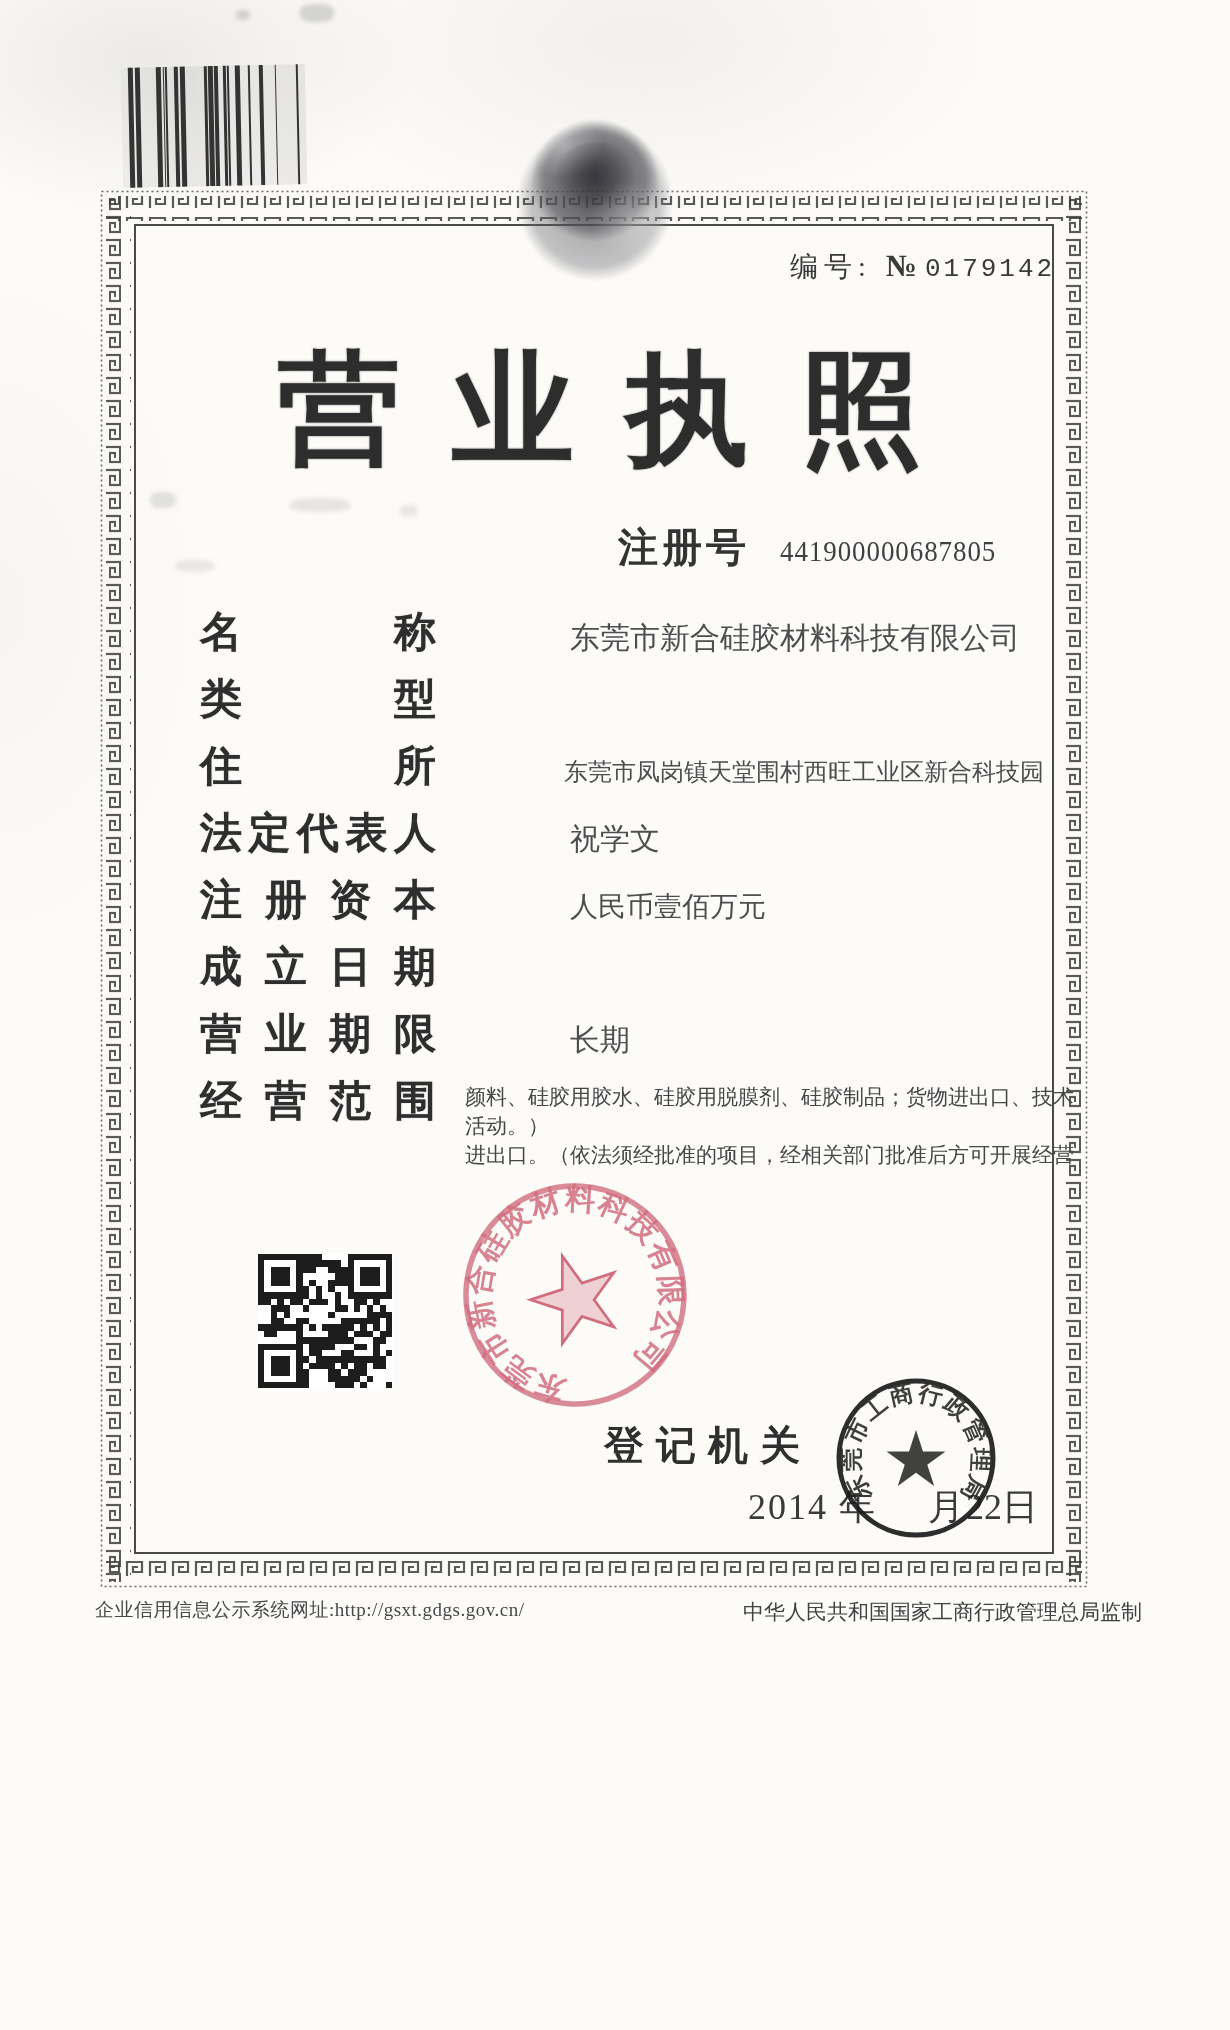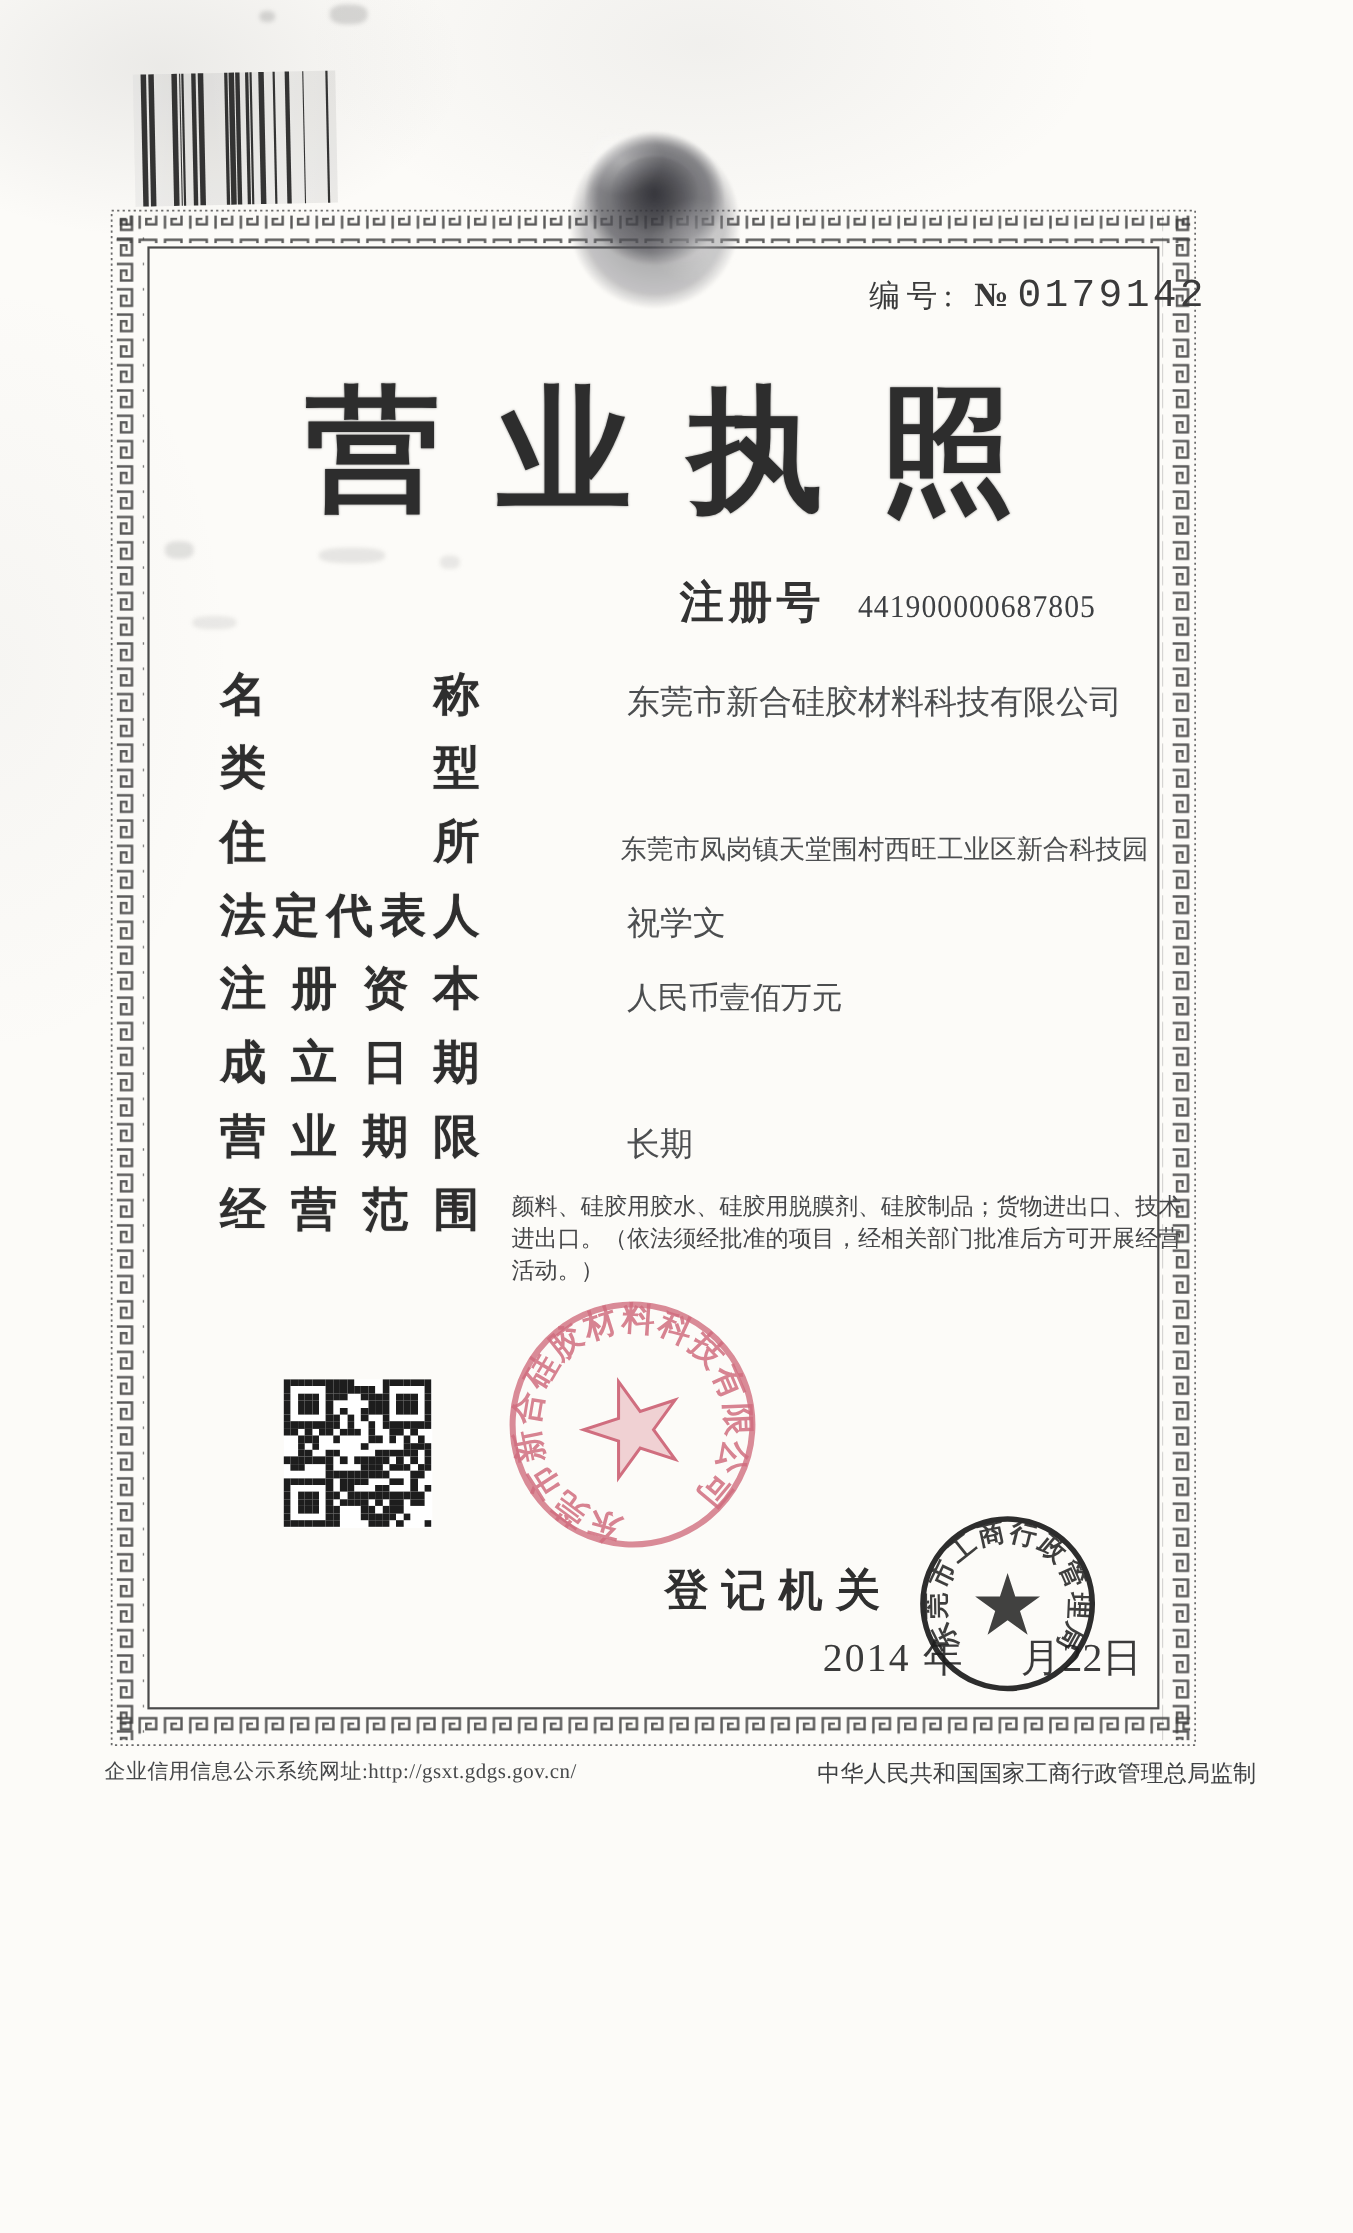--- a/index.html
+++ b/index.html
@@ -29,21 +29,21 @@
     filter:blur(1.2px);
   }
   .emblem:after { content:""; position:absolute; left:30%; top:26%; width:40%; height:34%;
     background:radial-gradient(ellipse at 50% 45%, rgba(30,30,36,.55), transparent 70%); border-radius:50%; }
   
   .frame { position:absolute; left:100px; top:190px; z-index:1; }
   
   .serial { position:absolute; left:790px; top:248px; z-index:3; white-space:nowrap; color:#3a3a3a; }
   .serial .pfx { font-size:28px; letter-spacing:6px; }
   .serial .no  { font-size:31px; font-weight:bold; margin:0 8px 0 14px; }
-  .serial .num { font-size:36px; letter-spacing:3px; font-family:"Liberation Mono", monospace; }
+  .serial .num { font-size:26px; letter-spacing:3px; font-family:"Liberation Mono", monospace; }
   
   .title { position:absolute; left:278px; top:344px; width:644px; z-index:3;
     font-family:"Liberation Sans", sans-serif; font-weight:900; font-size:122px; line-height:130px;
     color:#2d2d2d; display:flex; justify-content:space-between;
     text-shadow:0 0 2px rgba(45,45,45,.65); }
   
   .regrow { position:absolute; left:618px; top:520px; z-index:3; display:flex; align-items:baseline; }
   .regrow .rlabel { width:128px; display:flex; justify-content:space-between;
     font-size:40px; font-weight:600; color:#333; }
   .regrow .rnum { margin-left:34px; font-size:29px; letter-spacing:1px; color:#3e4043;
@@ -210,22 +210,22 @@
     </div>
     <div class="frow">
       <div class="flabel justify-chars">
           <span>经</span>
           <span>营</span>
           <span>范</span>
           <span>围</span>
         </div>
       <div class="scopeblock">
         <div class="scope-line">颜料、硅胶用胶水、硅胶用脱膜剂、硅胶制品；货物进出口、技术</div>
+        <div class="scope-line">活动。）</div>
         <div class="scope-line">进出口。（依法须经批准的项目，经相关部门批准后方可开展经营</div>
-        <div class="scope-line">活动。）</div>
       </div>
     </div>
   </div>
 
   <div class="qr">
       <i style="left:0px;top:0px"></i>
       <i style="left:6.4px;top:0px"></i>
       <i style="left:12.8px;top:0px"></i>
       <i style="left:19.200000000000003px;top:0px"></i>
       <i style="left:25.6px;top:0px"></i>

